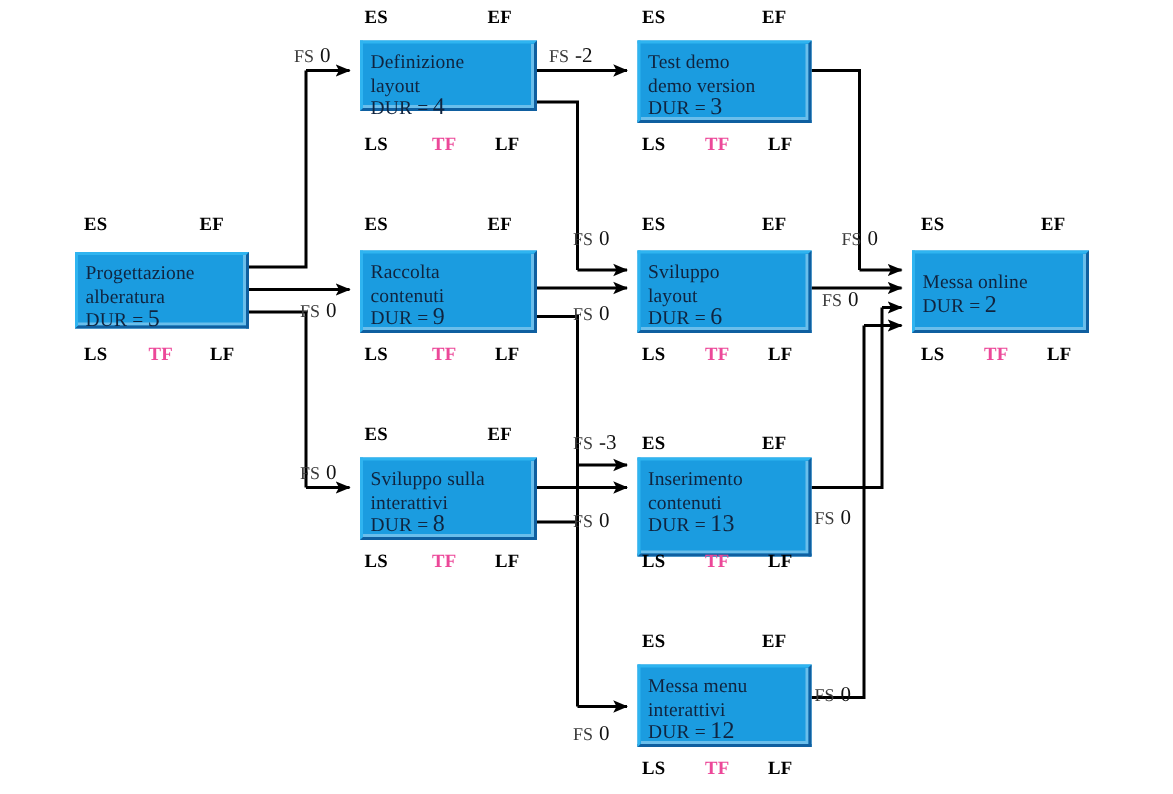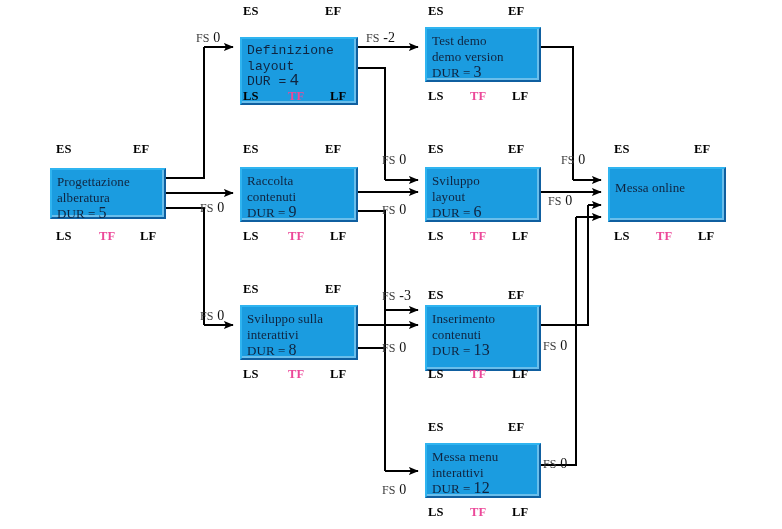--- a/index.html
+++ b/index.html
@@ -116,21 +116,21 @@
       </div>
     </div>
     <div class="corner" style="left:56px;top:229px;">LS</div>
     <div class="corner tf" style="left:99px;top:229px;">TF</div>
     <div class="corner" style="left:140px;top:229px;">LF</div>
   </div>
 
   <div class="node">
     <div class="corner" style="left:243px;top:4px;">ES</div>
     <div class="corner" style="left:325px;top:4px;">EF</div>
-    <div class="box" style="left:240px;top:37px;width:118px;height:68px;font-family:Liberation Mono, monospace;">
+    <div class="box" style="left:240px;top:27px;width:118px;height:47px;">
       <div class="box-inner">
         <div class="box-line">Definizione</div>
         <div class="box-line">layout</div>
         <div class="dur-line"><span>DUR =</span><span class="dur-val">4</span></div>
       </div>
     </div>
     <div class="corner" style="left:243px;top:89px;">LS</div>
     <div class="corner tf" style="left:288px;top:89px;">TF</div>
     <div class="corner" style="left:330px;top:89px;">LF</div>
   </div>
@@ -179,20 +179,21 @@
     <div class="corner tf" style="left:470px;top:229px;">TF</div>
     <div class="corner" style="left:512px;top:229px;">LF</div>
   </div>
 
   <div class="node">
     <div class="corner" style="left:614px;top:142px;">ES</div>
     <div class="corner" style="left:694px;top:142px;">EF</div>
     <div class="box" style="left:608px;top:167px;width:118px;height:55px;">
       <div class="box-inner" style="top:11px;">
         <div class="box-line">Messa online</div>
+        <div class="dur-line"><span>DUR =</span><span class="dur-val">2</span></div>
       </div>
     </div>
     <div class="corner" style="left:614px;top:229px;">LS</div>
     <div class="corner tf" style="left:656px;top:229px;">TF</div>
     <div class="corner" style="left:698px;top:229px;">LF</div>
   </div>
 
   <div class="node">
     <div class="corner" style="left:243px;top:282px;">ES</div>
     <div class="corner" style="left:325px;top:282px;">EF</div>

